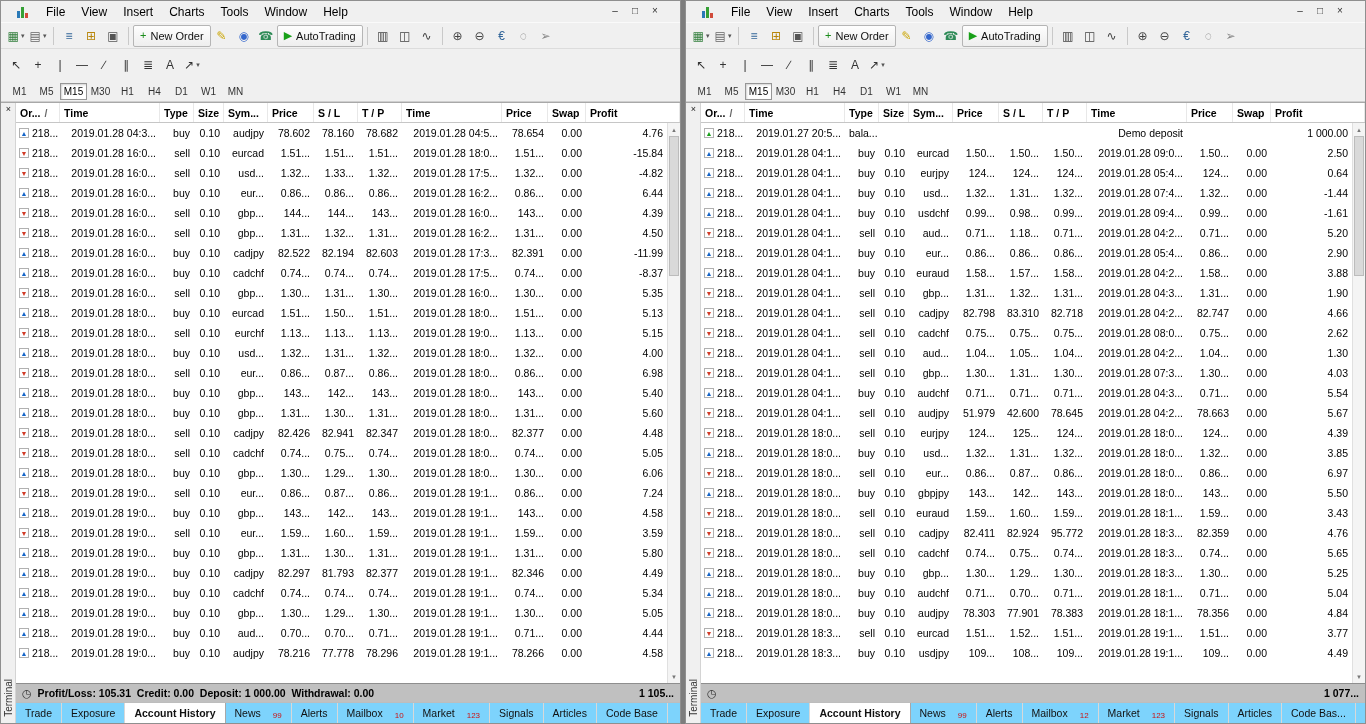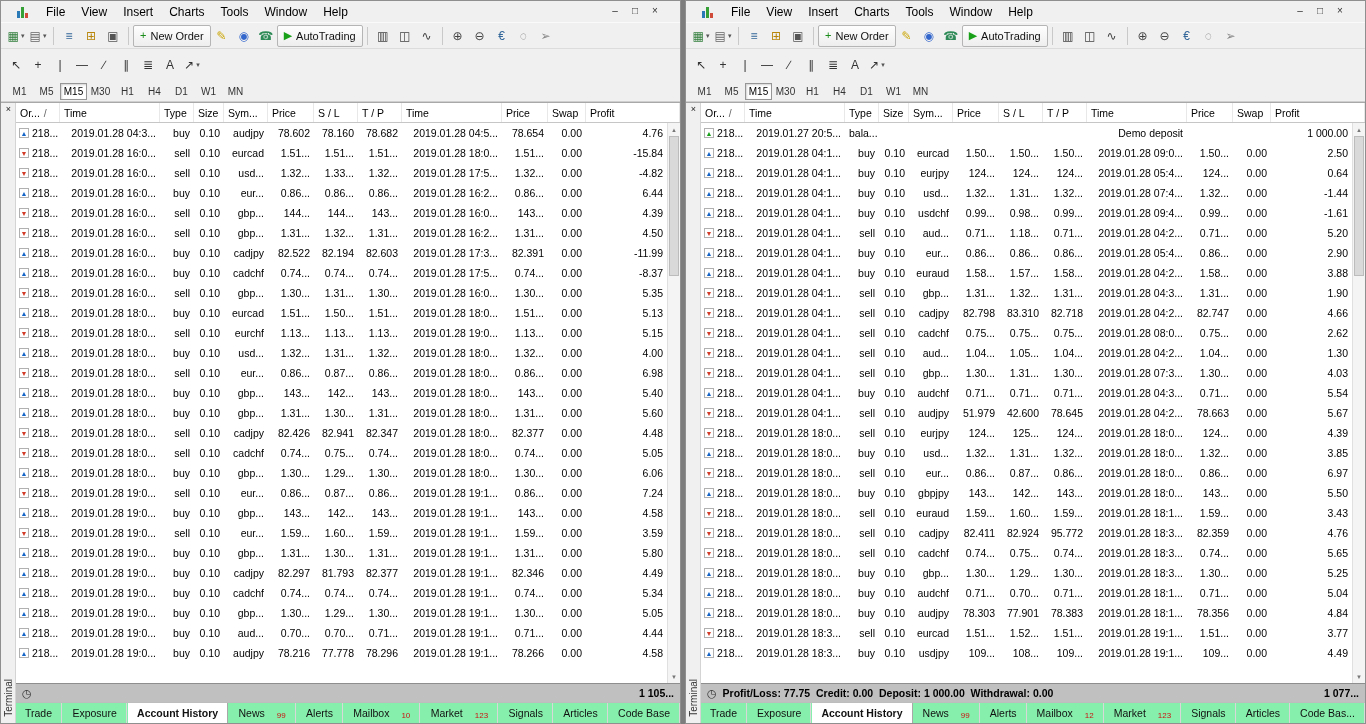--- a/index.html
+++ b/index.html
@@ -43,21 +43,21 @@
   .tf { min-width:27px; height:17px; display:flex; align-items:center; justify-content:center; font-size:10px; color:#333; border:1px solid transparent; cursor:default; }
   .tf.active { background:#ffffff; border:1px solid #969696; box-shadow:inset 1px 1px 2px rgba(0,0,0,.18); color:#000; }
 
   
   .terminal { flex:1; display:flex; min-height:0; border-top:1px solid #a8a8a8; background:#fff; }
   .term-strip { width:15px; flex:none; background:#f0f0f0; border-right:1px solid #d4d4d4; position:relative; }
   .term-close { position:absolute; top:1px; left:2px; width:11px; height:11px; font-size:9px; line-height:11px; text-align:center; color:#222; cursor:default; }
   .term-label { position:absolute; bottom:6px; left:2px; writing-mode:vertical-rl; transform:rotate(180deg); font-size:10px; color:#333; white-space:nowrap; }
   .term-main { flex:1; display:flex; flex-direction:column; min-width:0; background:#fff; }
 
-  .thead { display:grid; grid-template-columns:var(--cols); height:20px; flex:none; font-size:10.5px; color:#000; border-bottom:1px solid #c6c6c6; background:#fff; }
+  .thead { display:grid; grid-template-columns:var(--cols); height:20px; flex:none; font-size:10.5px; color:#000; border-bottom:1px solid #c6c6c6; background:#fff;font-weight:bold; }
   .hcell { display:flex; align-items:center; padding:0 4px; border-right:1px solid #e8e8e8; white-space:nowrap; overflow:hidden; }
   .hcell.first { justify-content:flex-start; }
   .sort-glyph { margin-left:4px; color:#666; }
 
   .tbody-wrap { flex:1; display:flex; min-height:0; overflow:hidden; }
   .tbody { flex:1; overflow:hidden; }
   .trow { display:grid; grid-template-columns:var(--cols); height:20px; align-items:center; font-size:10.5px; color:#000; }
   .tcell { padding:0 4px; text-align:right; white-space:nowrap; overflow:hidden; }
   .tcell.order { display:flex; align-items:center; gap:3px; text-align:left; padding:0 2px 0 3px; }
   .ricon { width:10px; height:10px; flex:none; border:1px solid #b0b0b0; background:#fff; display:inline-flex; align-items:center; justify-content:center; font-size:7px; line-height:1; }
@@ -68,21 +68,21 @@
   .vscroll { width:13px; flex:none; background:#f4f4f4; border-left:1px solid #e0e0e0; display:flex; flex-direction:column; }
   .sarrow { height:13px; font-size:6px; color:#777; display:flex; align-items:center; justify-content:center; }
   .sthumb { height:140px; background:#d9d9d9; border:1px solid #bcbcbc; margin:0 1px; }
   .sfill { flex:1; }
 
   .tfooter { height:19px; flex:none; background:#c0c0c0; border-top:1px solid #8e8e8e; display:flex; align-items:center; padding:0 6px; gap:6px; font-size:10.5px; font-weight:bold; color:#000; }
   .clock { font-weight:normal; font-size:11px; color:#333; }
   .fsummary { white-space:pre; overflow:hidden; }
   .fbalance { margin-left:auto; white-space:pre; }
 
-  .tabbar { height:21px; flex:none; background:#86efac; border-top:1px solid #bdbdbd; display:flex; font-size:10.5px; overflow:hidden;justify-content:space-between; }
+  .tabbar { height:21px; flex:none; background:#7dd3fc; border-top:1px solid #bdbdbd; display:flex; font-size:10.5px; overflow:hidden; }
   .tab { padding:0 9px; display:flex; align-items:center; border-right:1px solid #d8d8d8; color:#111; cursor:default; white-space:nowrap; }
   .tab.active { background:#ffffff; font-weight:bold; border-right:1px solid #a8a8a8; }
   .badge { color:#cc1111; font-size:8px; margin-left:12px; margin-top:5px; }
 </style>
 </head>
 <body>
 
 <div class="mt-window">
   <div class="menubar">
     <span class="appicon">
@@ -721,20 +721,21 @@
           </div>
         <div class="vscroll">
           <div class="sarrow">▲</div>
           <div class="sthumb"></div>
           <div class="sfill"></div>
           <div class="sarrow">▼</div>
         </div>
       </div>
       <div class="tfooter">
         <span class="clock">◷</span>
+        <span class="fsummary">Profit/Loss: 105.31  Credit: 0.00  Deposit: 1 000.00  Withdrawal: 0.00</span>
         <span class="fbalance">1 105...</span>
       </div>
       <div class="tabbar">
           <div class="tab">
             <span>Trade</span>
           </div>
           <div class="tab">
             <span>Exposure</span>
           </div>
           <div class="tab active">
@@ -1407,21 +1408,20 @@
           </div>
         <div class="vscroll">
           <div class="sarrow">▲</div>
           <div class="sthumb"></div>
           <div class="sfill"></div>
           <div class="sarrow">▼</div>
         </div>
       </div>
       <div class="tfooter">
         <span class="clock">◷</span>
-        <span class="fsummary">Profit/Loss: 77.75  Credit: 0.00  Deposit: 1 000.00  Withdrawal: 0.00</span>
         <span class="fbalance">1 077...</span>
       </div>
       <div class="tabbar">
           <div class="tab">
             <span>Trade</span>
           </div>
           <div class="tab">
             <span>Exposure</span>
           </div>
           <div class="tab active">

